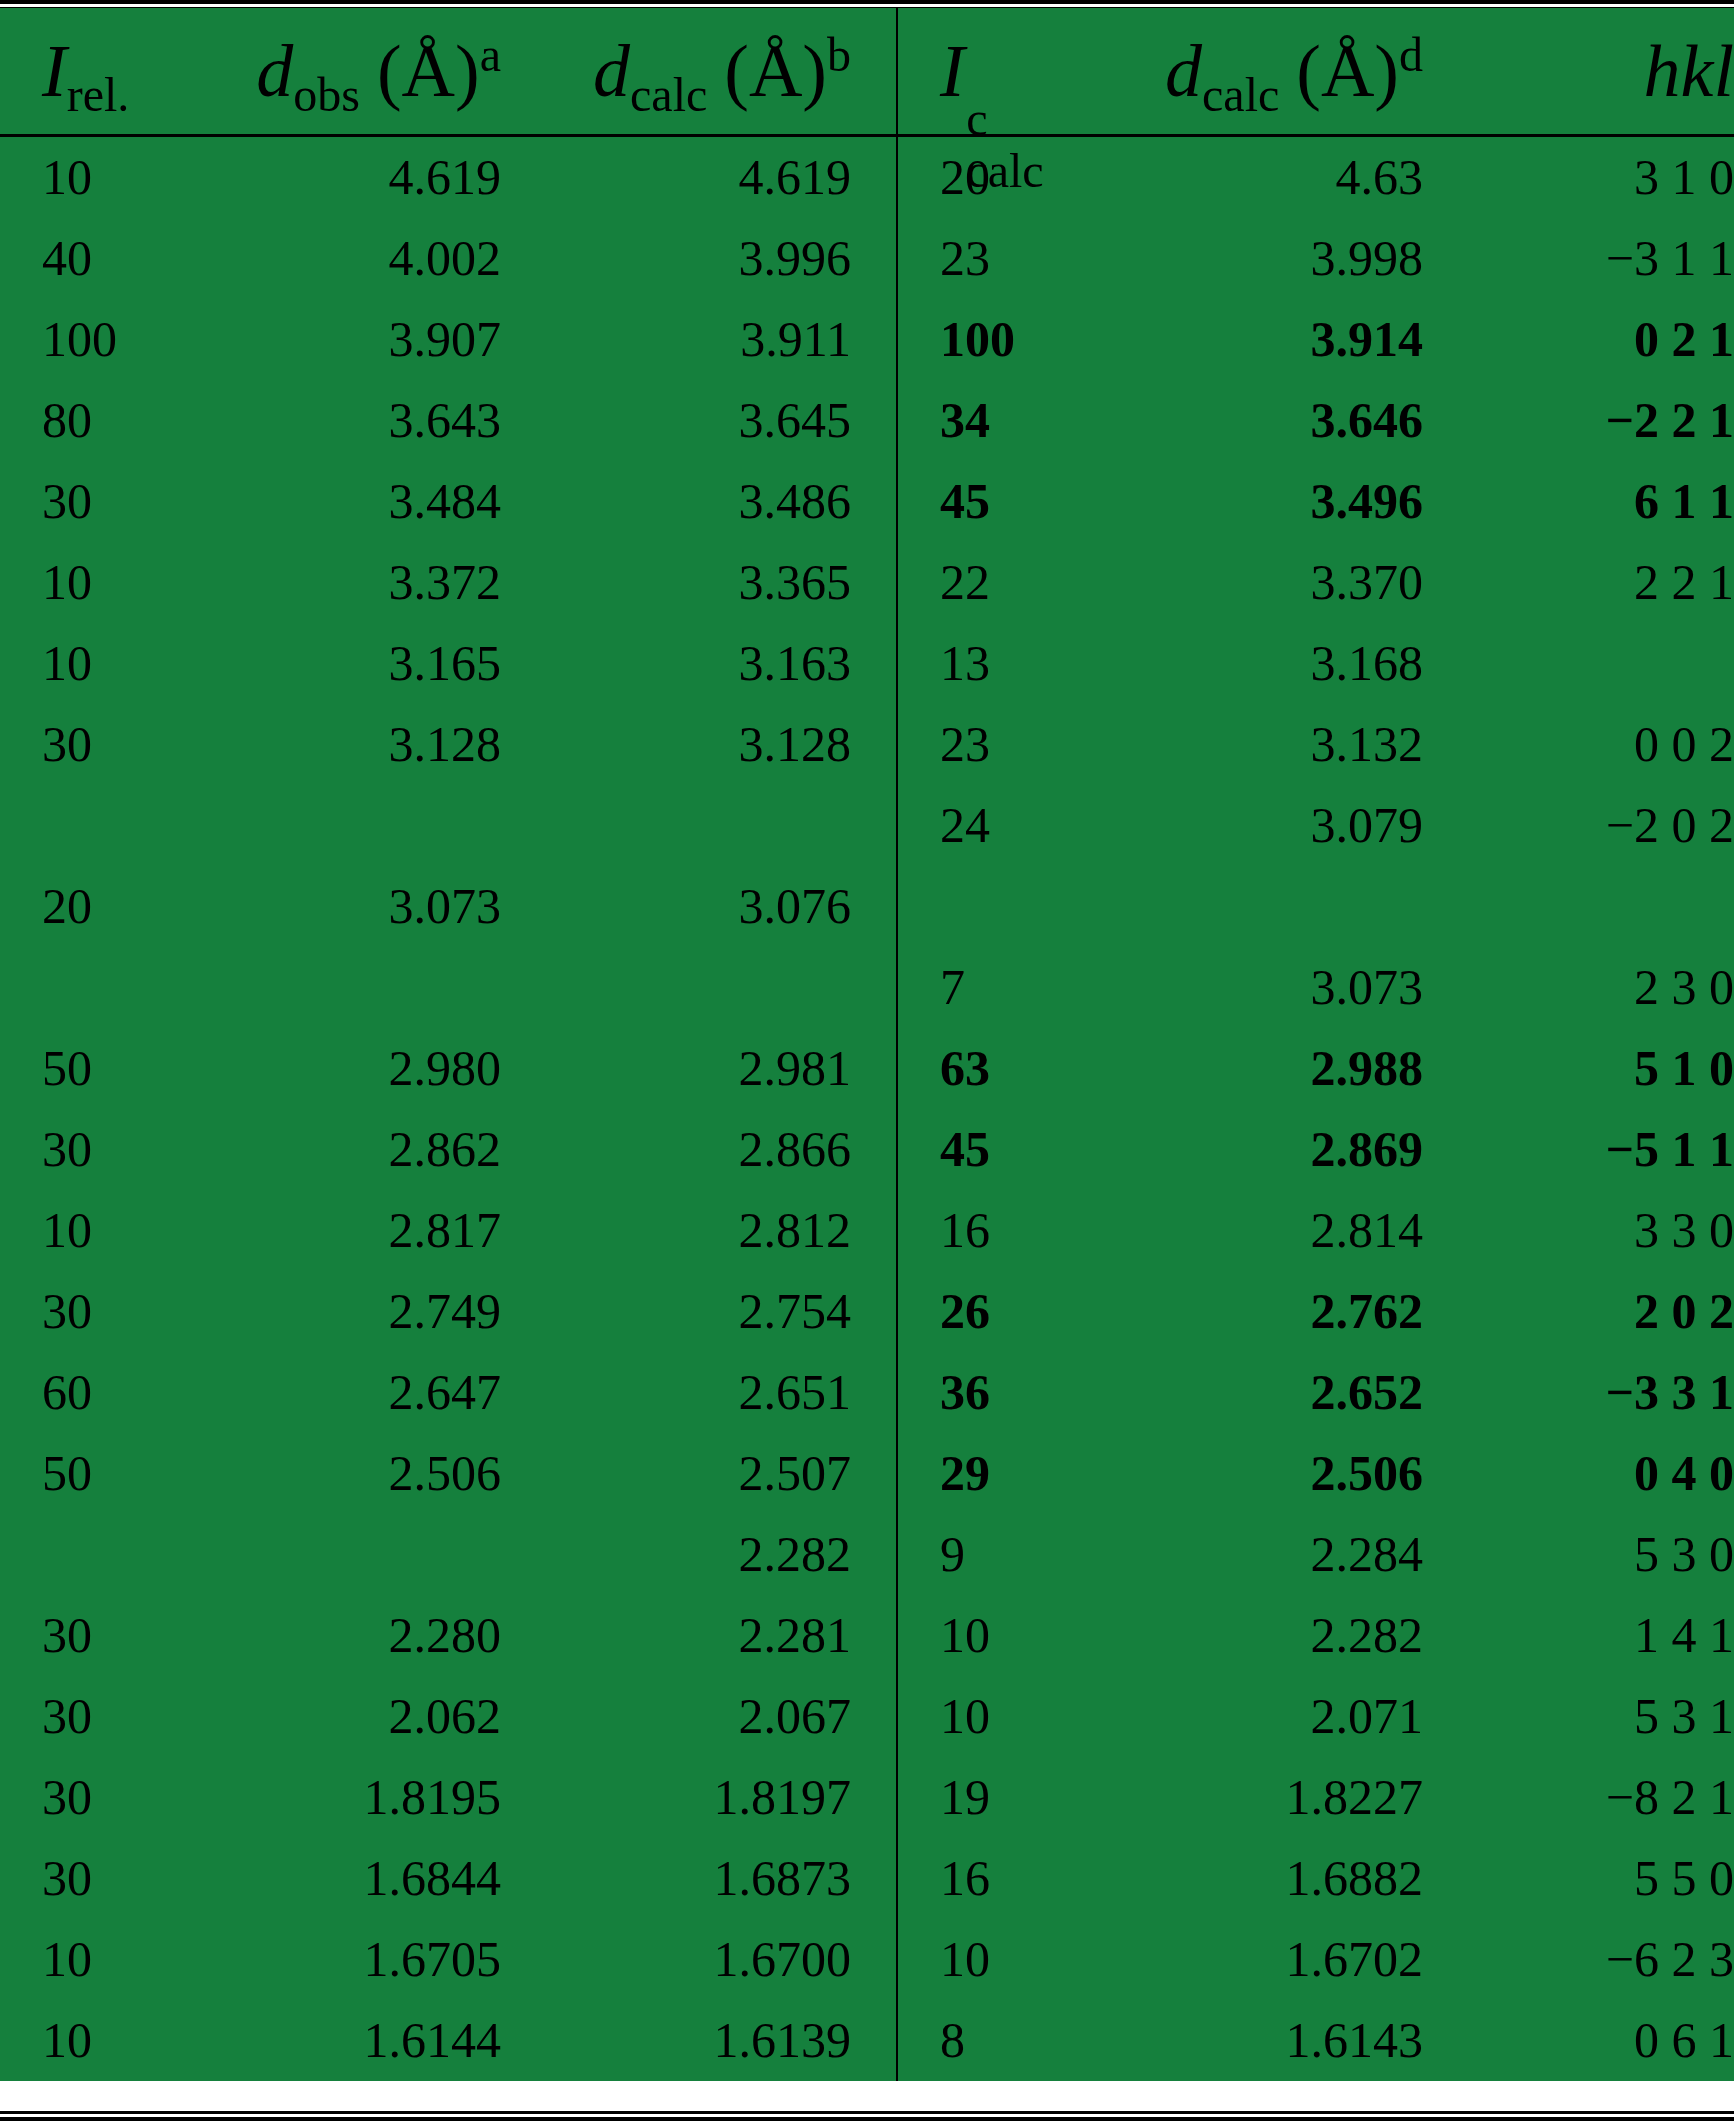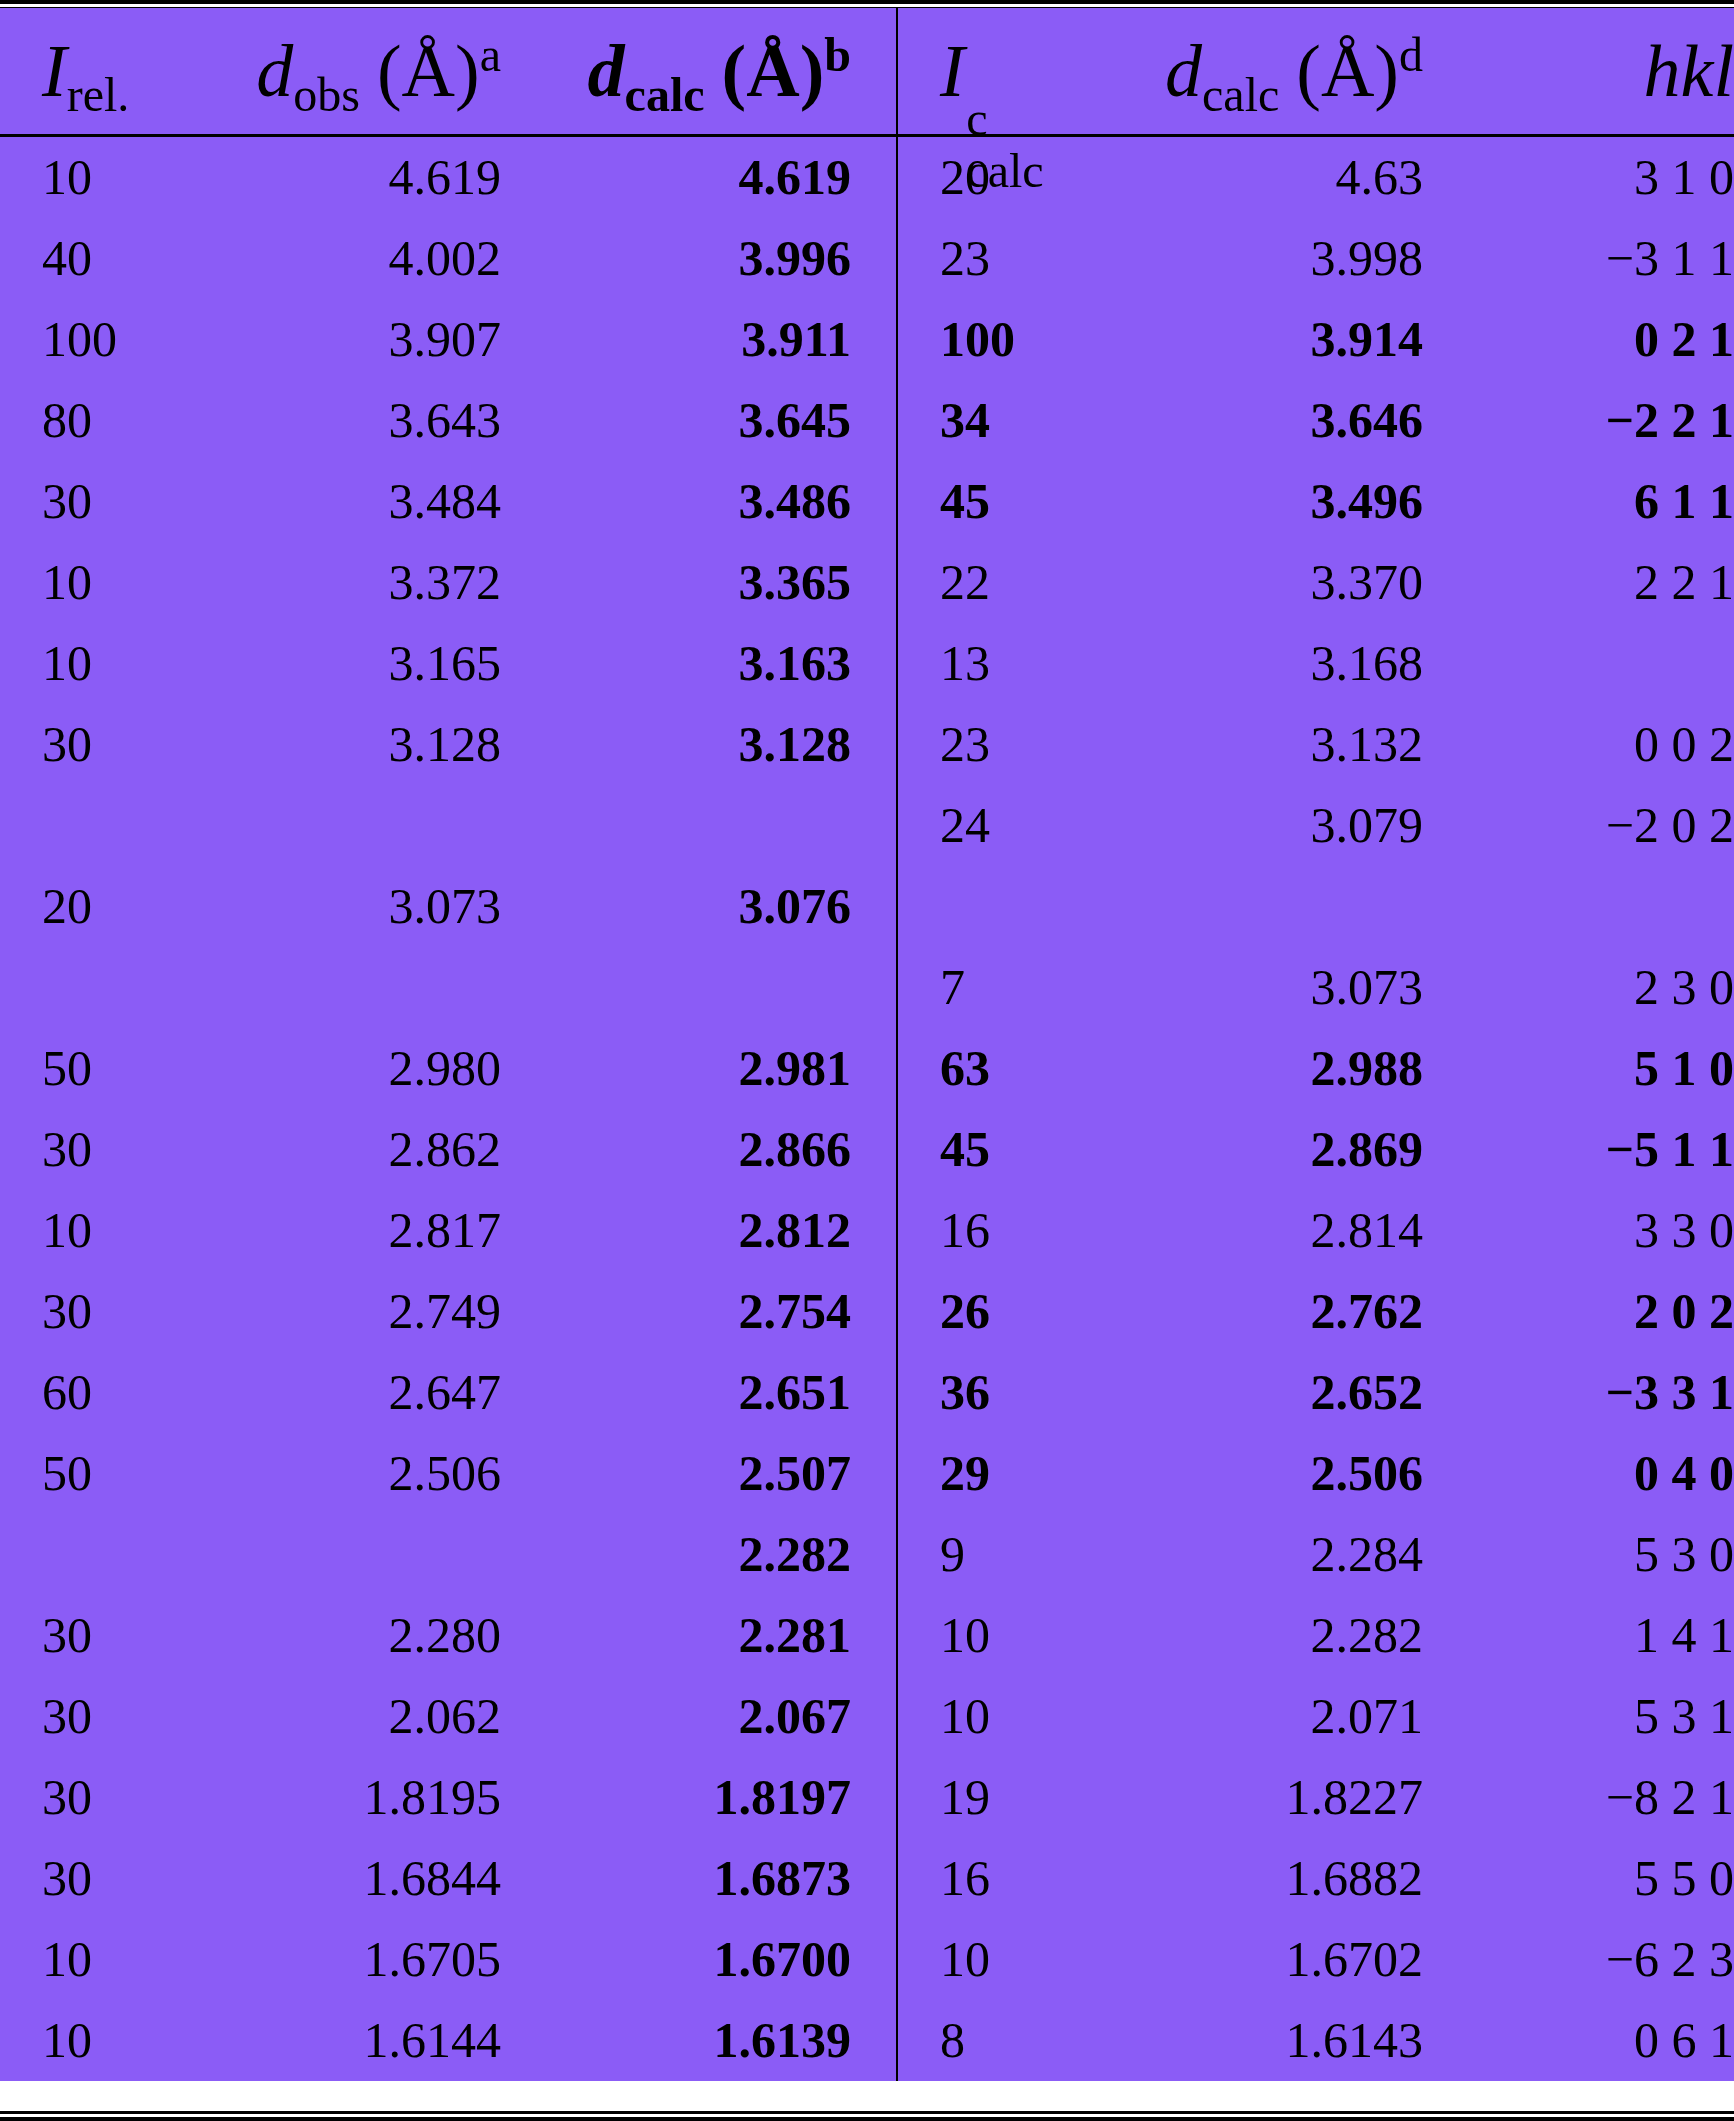--- a/index.html
+++ b/index.html
@@ -1,20 +1,20 @@
 <!DOCTYPE html>
 <html style="font-size:13.4px"><head>
 <meta charset="utf-8">
 <style>
   html,body{margin:0;padding:0;background:#ffffff;}
   .page{
     position:relative;
     width:1734px;
     height:2121px;
-    background:#8b5cf6;
+    background:#15803d;
     color:#000000;
     font-family:"Liberation Serif","DejaVu Serif",serif;
     display:flex;
     flex-direction:column;
     overflow:hidden;
   }
   .rule{width:100%;background:#000000;}
   .rule-top-thick{height:4.2px;}
   .rule-gap-top{height:2.5px;background:#ffffff;}
   .rule-top-thin{height:1.7px;}
@@ -34,21 +34,21 @@
   }
   .row.header{
     height:126px;
     line-height:126px;
     border-bottom:3.4px solid #000000;
     font-size:74px;
   }
   .cell{white-space:nowrap;overflow:visible;}
   .c1{text-align:left;padding-left:42px;}
   .c2{text-align:right;padding-right:20px;}
-  .c3{text-align:right;padding-right:45px;font-weight:bold;}
+  .c3{text-align:right;padding-right:45px;}
   .c4{text-align:left;padding-left:42px;border-left:2.5px solid #000000;}
   .c5{text-align:right;padding-right:37px;}
   .c6{text-align:right;}
   .bold-right .c4,.bold-right .c5,.bold-right .c6{font-weight:bold;}
 
   .it{font-style:italic;}
   .hsub{font-size:48px;vertical-align:-15px;line-height:0;}
   .hsup{font-size:48px;vertical-align:25px;line-height:0;}
   .unit{margin-left:17px;}
   .stack{

